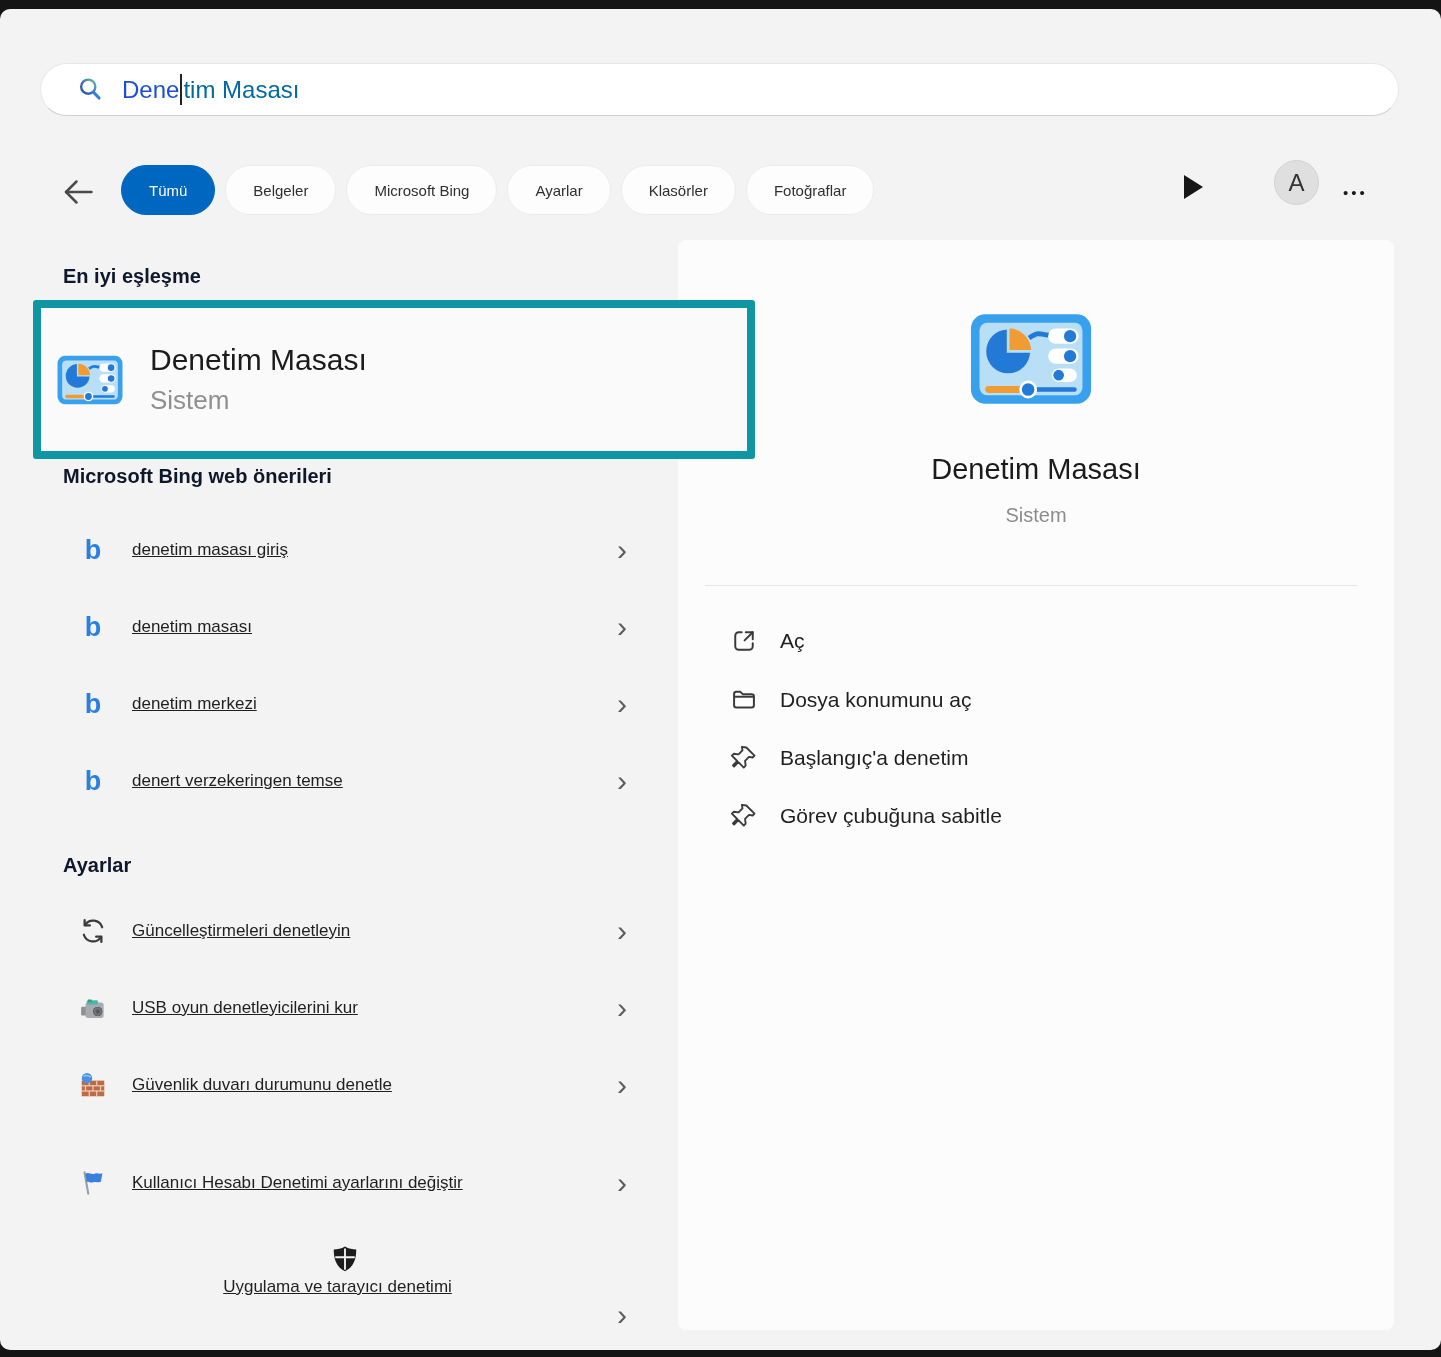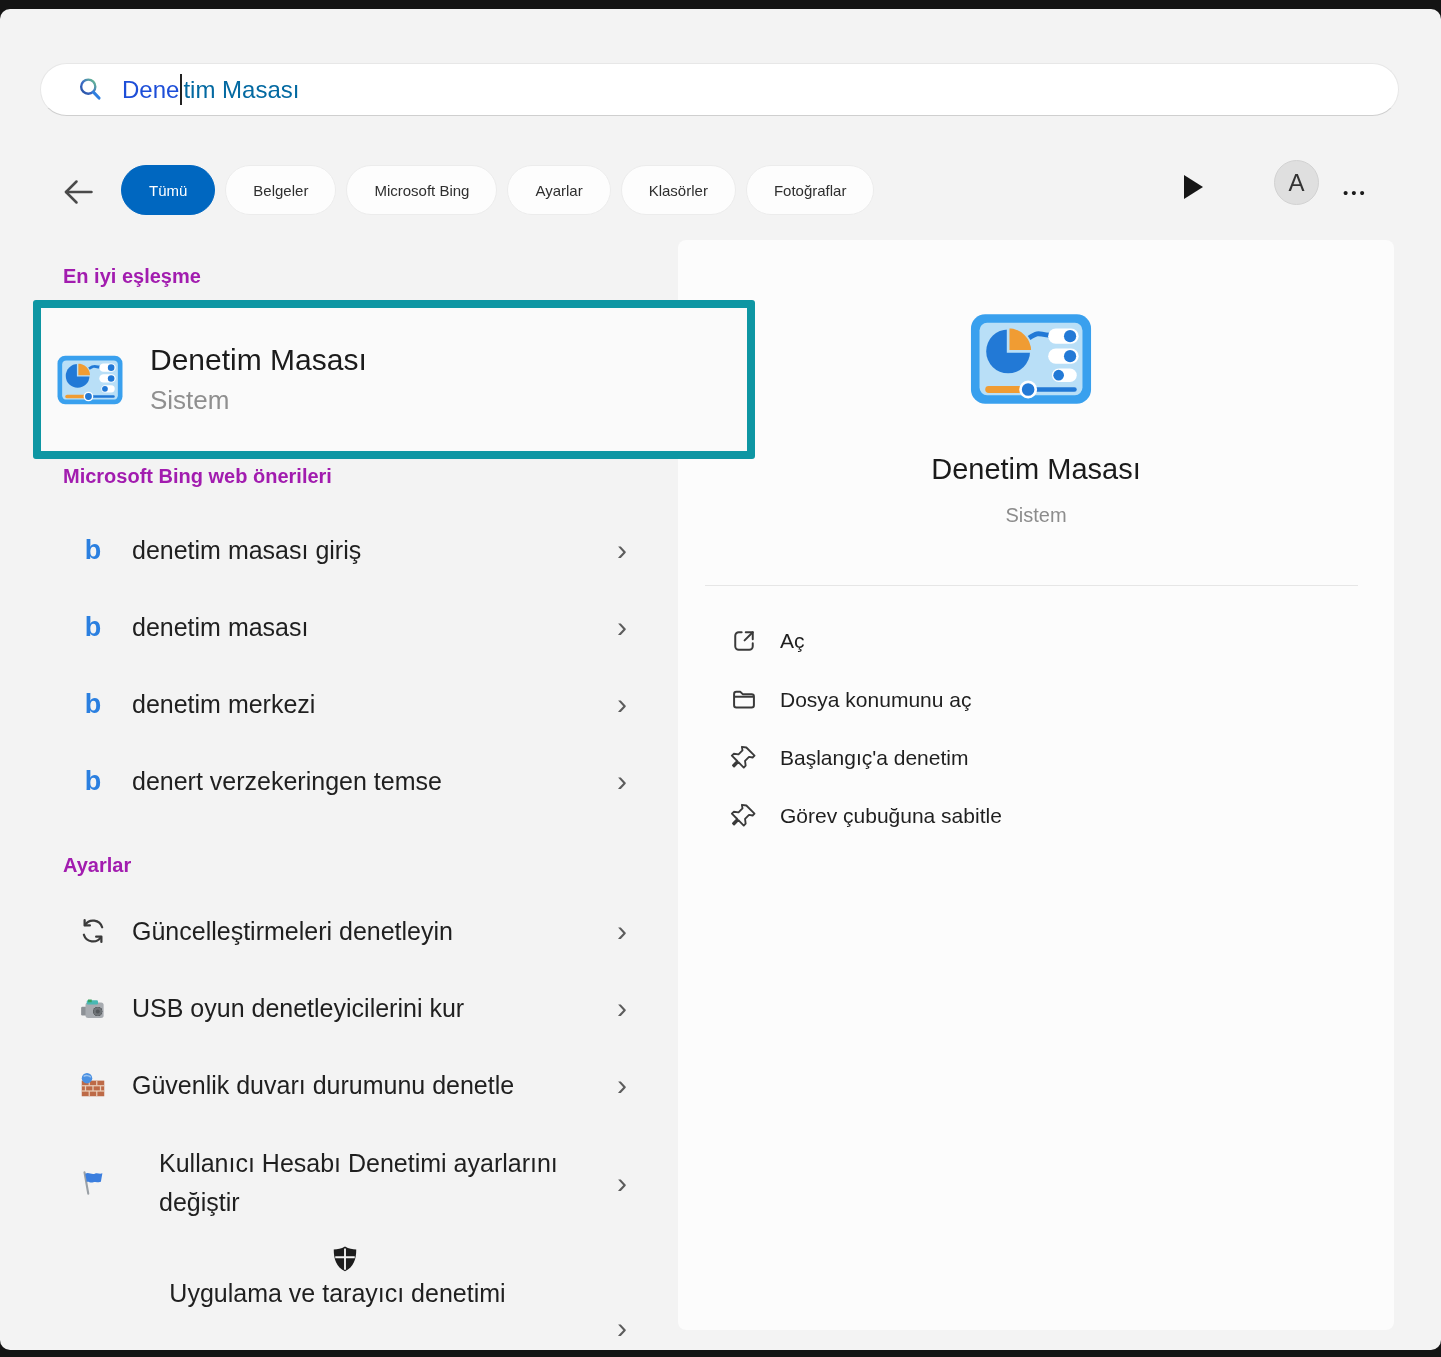--- a/index.html
+++ b/index.html
@@ -48,38 +48,38 @@
     position:absolute; left:1274px; top:151px; width:45px; height:45px; border-radius:50%;
     background:#dfdfdf; border:1px solid #d2d2d2; display:flex; align-items:center; justify-content:center;
     font-size:24px; color:#333;
   }
   .more-btn { position:absolute; left:1343px; top:162px; height:42px; display:flex; align-items:center; font-size:15px; letter-spacing:3px; color:#1b1b1b; }
   
   .preview-panel {
     position:absolute; left:678px; top:231px; width:716px; height:1090px;
     background:#fcfcfc; border-radius:8px;
   }
-  .section-heading { position:absolute; left:63px; font-size:20px; font-weight:700; color:#a21caf; }
+  .section-heading { position:absolute; left:63px; font-size:20px; font-weight:700; color:#0f172a; }
   
   .best-match-box {
     position:absolute; left:33px; top:291px; width:722px; height:159px;
     background:#fafafa; border:8px solid #0E96A3; border-radius:3px; z-index:5;
     display:flex; align-items:center;
   }
   .best-match-box .cp-icon-small { width:66px; height:52px; margin-left:16px; flex:0 0 auto; }
   .bm-text { margin-left:27px; }
   .bm-title { font-size:30px; color:#1b1b1b; }
   .bm-sub { font-size:26px; color:#8f8f8f; margin-top:8px; }
   
   .result-row {
     position:absolute; left:40px; width:595px; height:58px;
     display:flex; align-items:center;
   }
   .result-row .ricon { width:30px; height:30px; margin-left:38px; margin-right:24px; flex:0 0 auto; display:flex; align-items:center; justify-content:center; }
-  .result-row .rlabel { font-size:25px; color:#1f1f1f; max-width:430px; line-height:1.55; }
+  .result-row .rlabel { font-size:17px; color:#1f1f1f; max-width:430px; line-height:1.55;text-decoration:underline; }
   .result-row .chev { margin-left:auto; margin-right:8px; font-size:30px; color:#5c5c5c; line-height:1; }
   .bing-b { font-size:27px; font-weight:700; color:#2a7fe0; }
   
   .cp-icon-large { position:absolute; left:292px; top:72px; width:122px; height:94px; }
   .pv-title { position:absolute; left:0; right:0; top:213px; text-align:center; font-size:29px; color:#1b1b1b; }
   .pv-sub { position:absolute; left:0; right:0; top:264px; text-align:center; font-size:20px; color:#8c8c8c; }
   .pv-divider { position:absolute; left:27px; right:36px; top:345px; height:1px; background:#e6e6e6; }
   .action-row { position:absolute; left:30px; width:650px; height:46px; display:flex; align-items:center; }
   .action-row .aicon { width:28px; height:28px; margin-left:22px; margin-right:22px; flex:0 0 auto; }
   .action-row .alabel { font-size:21px; color:#1f1f1f; }
@@ -268,21 +268,21 @@
         <line x1="9" y1="16.8" x2="9" y2="21"></line>
           <line x1="15" y1="16.8" x2="15" y2="21"></line>
       </g>
       <circle cx="7.2" cy="6.5" r="4.2" fill="#4a90e2"></circle>
       <path d="M4.5 5.2 C6 4 9 4.2 10.3 5.8" stroke="#9cc4f0" stroke-width="1.1" fill="none"></path>
     </svg>
     <span class="rlabel">Güvenlik duvarı durumunu denetle</span>
     <span class="chev">›</span>
   </div>
 
-  <div class="result-row" style="top:1124px; height:100px;gap:27px;">
+  <div class="result-row" style="top:1124px; height:100px;">
     <svg class="ricon" viewBox="0 0 24 24">
       <line x1="5.2" y1="3.5" x2="8.2" y2="20.5" stroke="#9aa0a6" stroke-width="1.7" stroke-linecap="round"></line>
       <path d="M5.8 4.5 C8.5 2.8 10.5 5.5 13.5 4.5 C15.8 3.8 17.5 5.2 19.5 4.2 L18.3 11 C16.3 12 14.6 10.6 12.2 11.4 C9.8 12.2 8.3 10.4 7 11.2 Z" fill="#3b7ede"></path>
     </svg>
     <span class="rlabel">Kullanıcı Hesabı Denetimi ayarlarını değiştir</span>
     <span class="chev">›</span>
   </div>
 
   <div class="result-row" style="top:1235px;flex-direction:column;">
     <svg class="ricon" viewBox="0 0 24 24">

